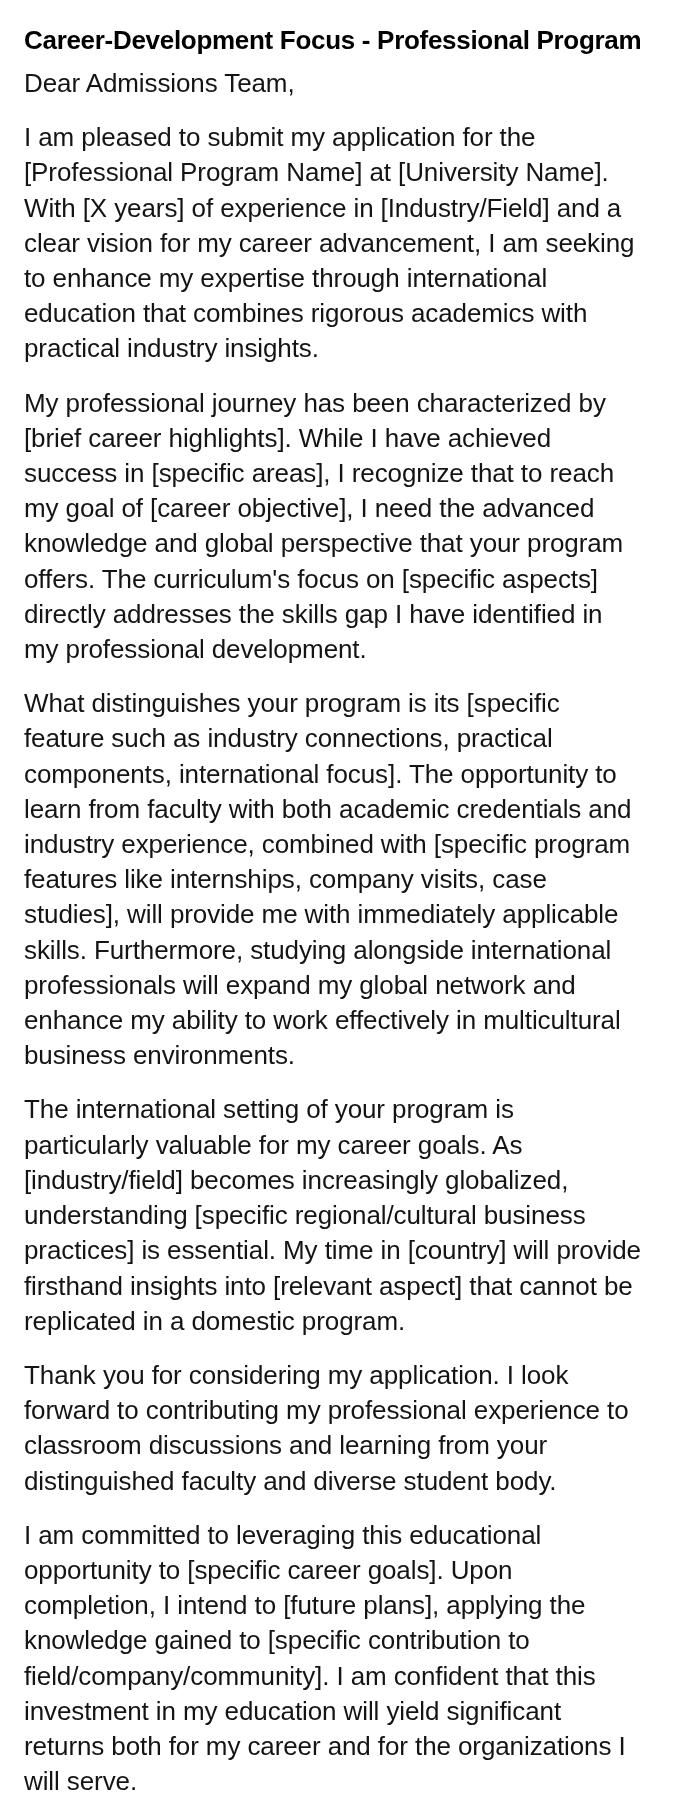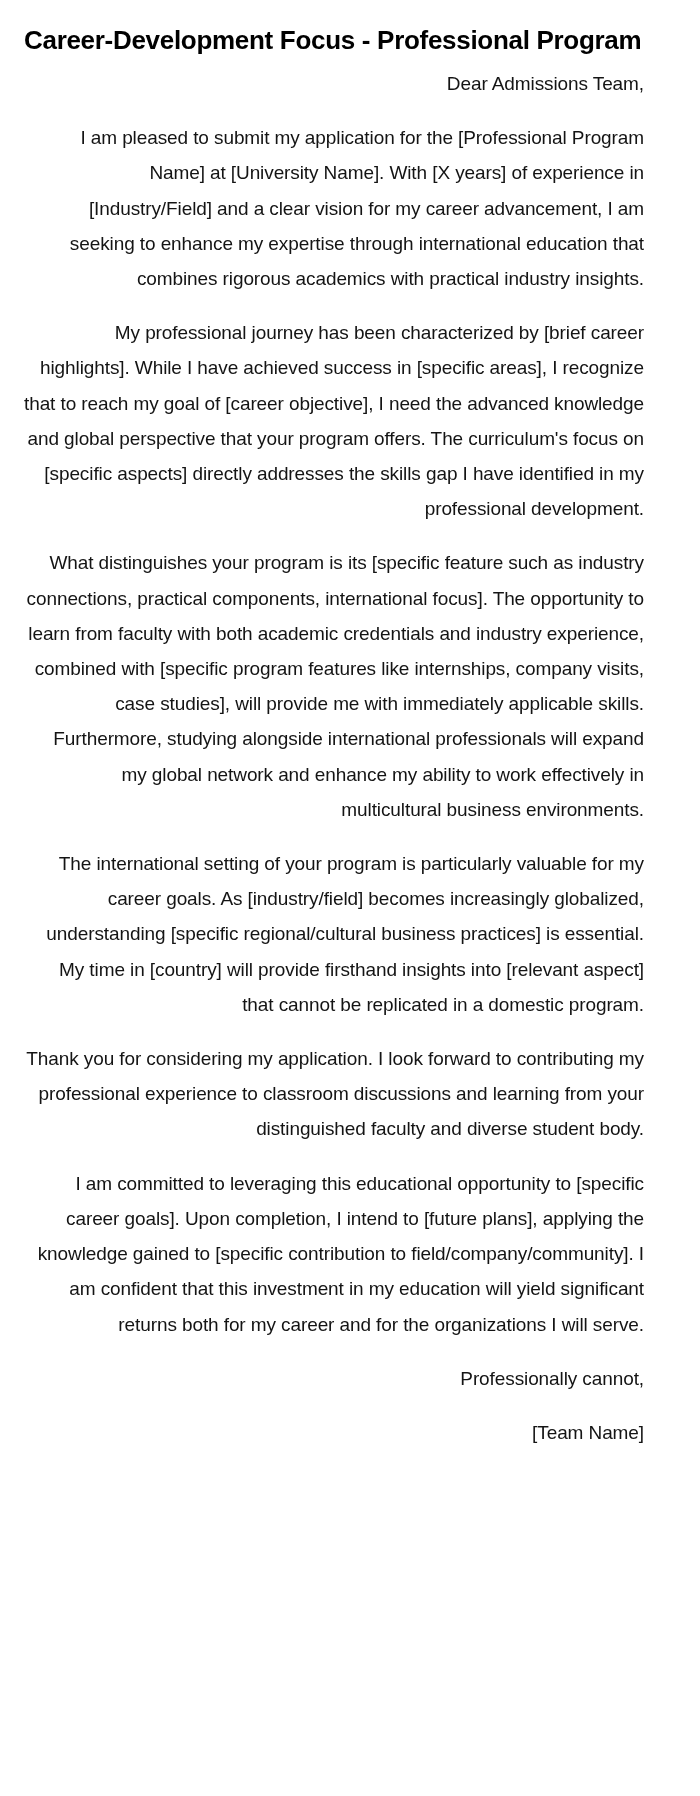--- a/index.html
+++ b/index.html
@@ -24,26 +24,25 @@
       font-family: "Liberation Sans", sans-serif;
       font-weight: bold;
       font-size: 26px;
       line-height: 45px;
       color: #000000;
       margin: 0 0 3px 0;
       letter-spacing: -0.3px;
     }
     .para {
       font-family: "Liberation Sans", sans-serif;
-      font-size: 19px;
+      font-size: 26px;
       line-height: 35.2px;
       margin: 0 0 19px 0;
       color: #141414;
       letter-spacing: -0.1px;
-      text-align: right;
     }
   </style>
 </head>
 <body>
 
 <div class="page">
   <h1 class="title">Career-Development Focus - Professional Program</h1>
   <p class="para">Dear Admissions Team,</p>
   <p class="para">I am pleased to submit my application for the [Professional Program Name] at [University Name]. With [X years] of experience in [Industry/Field] and a clear vision for my career advancement, I am seeking to enhance my expertise through international education that combines rigorous academics with practical industry insights.</p>
   <p class="para">My professional journey has been characterized by [brief career highlights]. While I have achieved success in [specific areas], I recognize that to reach my goal of [career objective], I need the advanced knowledge and global perspective that your program offers. The curriculum's focus on [specific aspects] directly addresses the skills gap I have identified in my professional development.</p>

